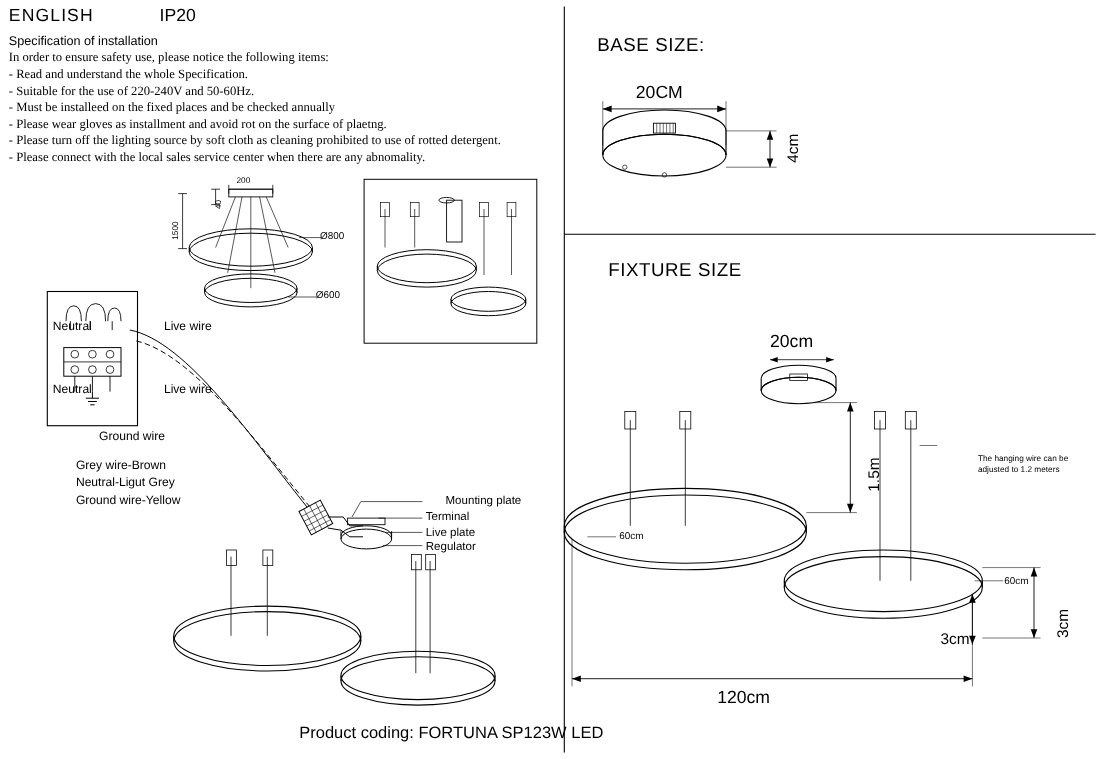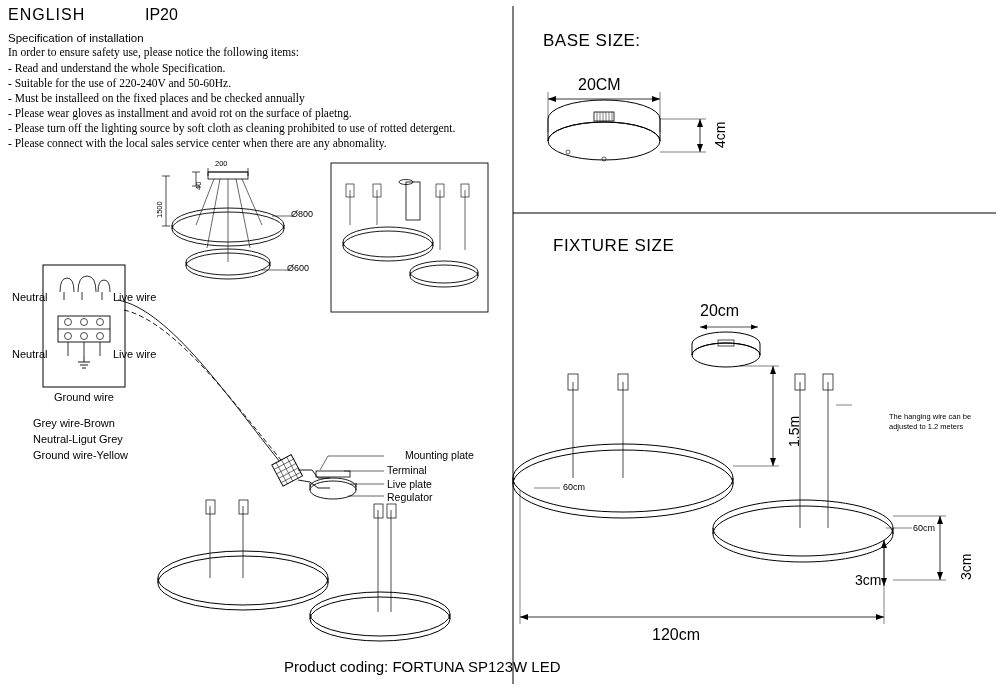--- a/index.html
+++ b/index.html
@@ -34,21 +34,21 @@
     line-height: 1.15;
   }
   .hdr-lang { font-size: 16px; letter-spacing: 1px; }
   .hdr-ip { font-size: 16px; }
   .spec-title { font-size: 11.5px; }
   .spec-line { font-size: 11.5px; font-family: Liberation Serif, serif; }
   .section-title { font-size: 17px; letter-spacing: 0.5px; }
   .dim-sm { font-size: 9px; text-align: center; }
   .dim-xs { font-size: 7.5px; }
   .label-sm { font-size: 10.5px; }
-  .wire-label { font-size: 11px; }
+  .wire-label { font-size: 11px; margin-left: 36px; }
   .note-sm { font-size: 7.5px; line-height: 1.35; margin-left: 34px; }
   .big-dim { font-size: 16px; }
   .med-dim { font-size: 14px; }
   .footer { font-size: 15px; }
   .rot90 { transform: rotate(-90deg); transform-origin: left top; }
 </style>
 </head>
 <body>
 
 <div class="sheet">
@@ -311,15 +311,15 @@
   <div class="txt section-title" style="left:553px; top:236px;">FIXTURE SIZE</div>
   <div class="txt big-dim" style="left:700px; top:302px;">20cm</div>
   <div class="txt med-dim rot90" style="left:786px; top:447px;">1.5m</div>
   <div class="txt dim-sm" style="left:563px; top:482px;">60cm</div>
   <div class="txt dim-sm" style="left:913px; top:523px;">60cm</div>
   <div class="txt med-dim" style="left:855px; top:572px;">3cm</div>
   <div class="txt med-dim rot90" style="left:958px; top:580px;">3cm</div>
   <div class="txt big-dim" style="left:652px; top:626px;">120cm</div>
   <div class="txt note-sm" style="left:855px; top:412px; width:95px; white-space:normal;">The hanging wire can be adjusted to 1.2 meters</div>
 
-  <div class="txt footer" style="left:284px; top:658px;">Product coding: FORTUNA SP123W LED</div>
+  <div class="txt footer" style="left:272px; top:658px;">Product coding: FORTUNA SP123W LED</div>
 
 </div>
 
 </body></html>

